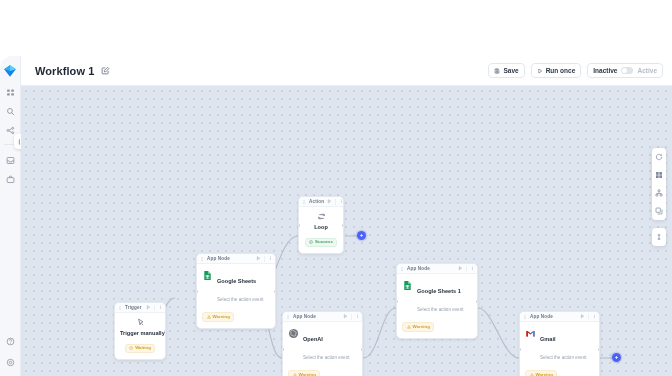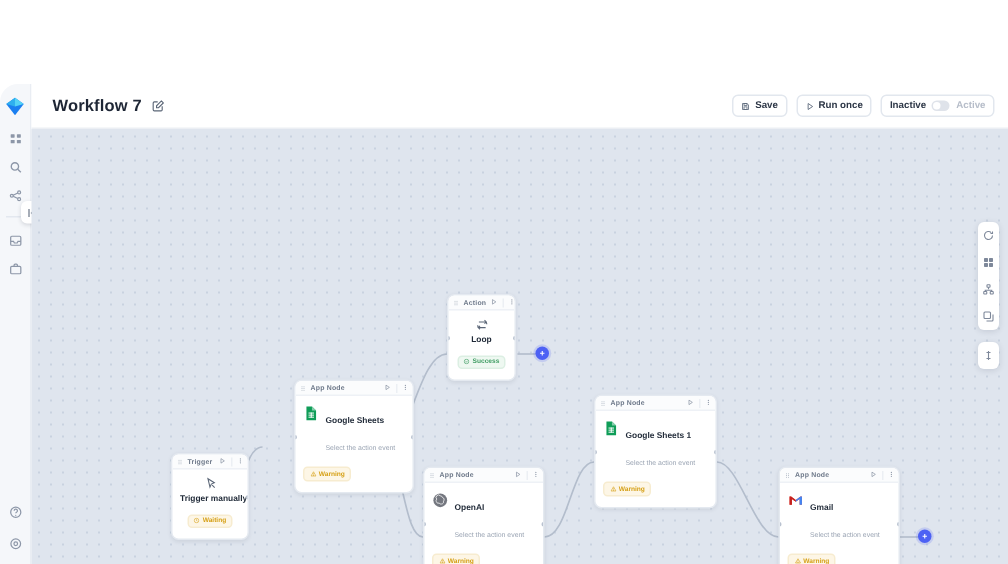--- a/index.html
+++ b/index.html
@@ -246,21 +246,21 @@
         <span class="rail-ico">
           <svg viewBox="0 0 24 24" fill="none" stroke="currentColor" stroke-width="2.2">
               <circle cx="12" cy="12" r="3.2"></circle>
               <circle cx="12" cy="12" r="8.6"></circle>
             </svg>
         </span>
       </div>
     </div>
 
     <div class="topbar">
-      <span class="wf-title">Workflow 7</span>
+      <span class="wf-title">Workflow 1</span>
       <span class="edit-ico">
         <svg viewBox="0 0 24 24" fill="none" stroke="currentColor" stroke-width="2">
             <path d="M19 13v6a2 2 0 0 1-2 2H5a2 2 0 0 1-2-2V7a2 2 0 0 1 2-2h6"></path>
             <path d="M17.5 3.5 21 7l-8.5 8.5H9v-3.5z"></path>
           </svg>
       </span>
 
       <div class="topbar-right">
         <div class="btn">
           <span>

